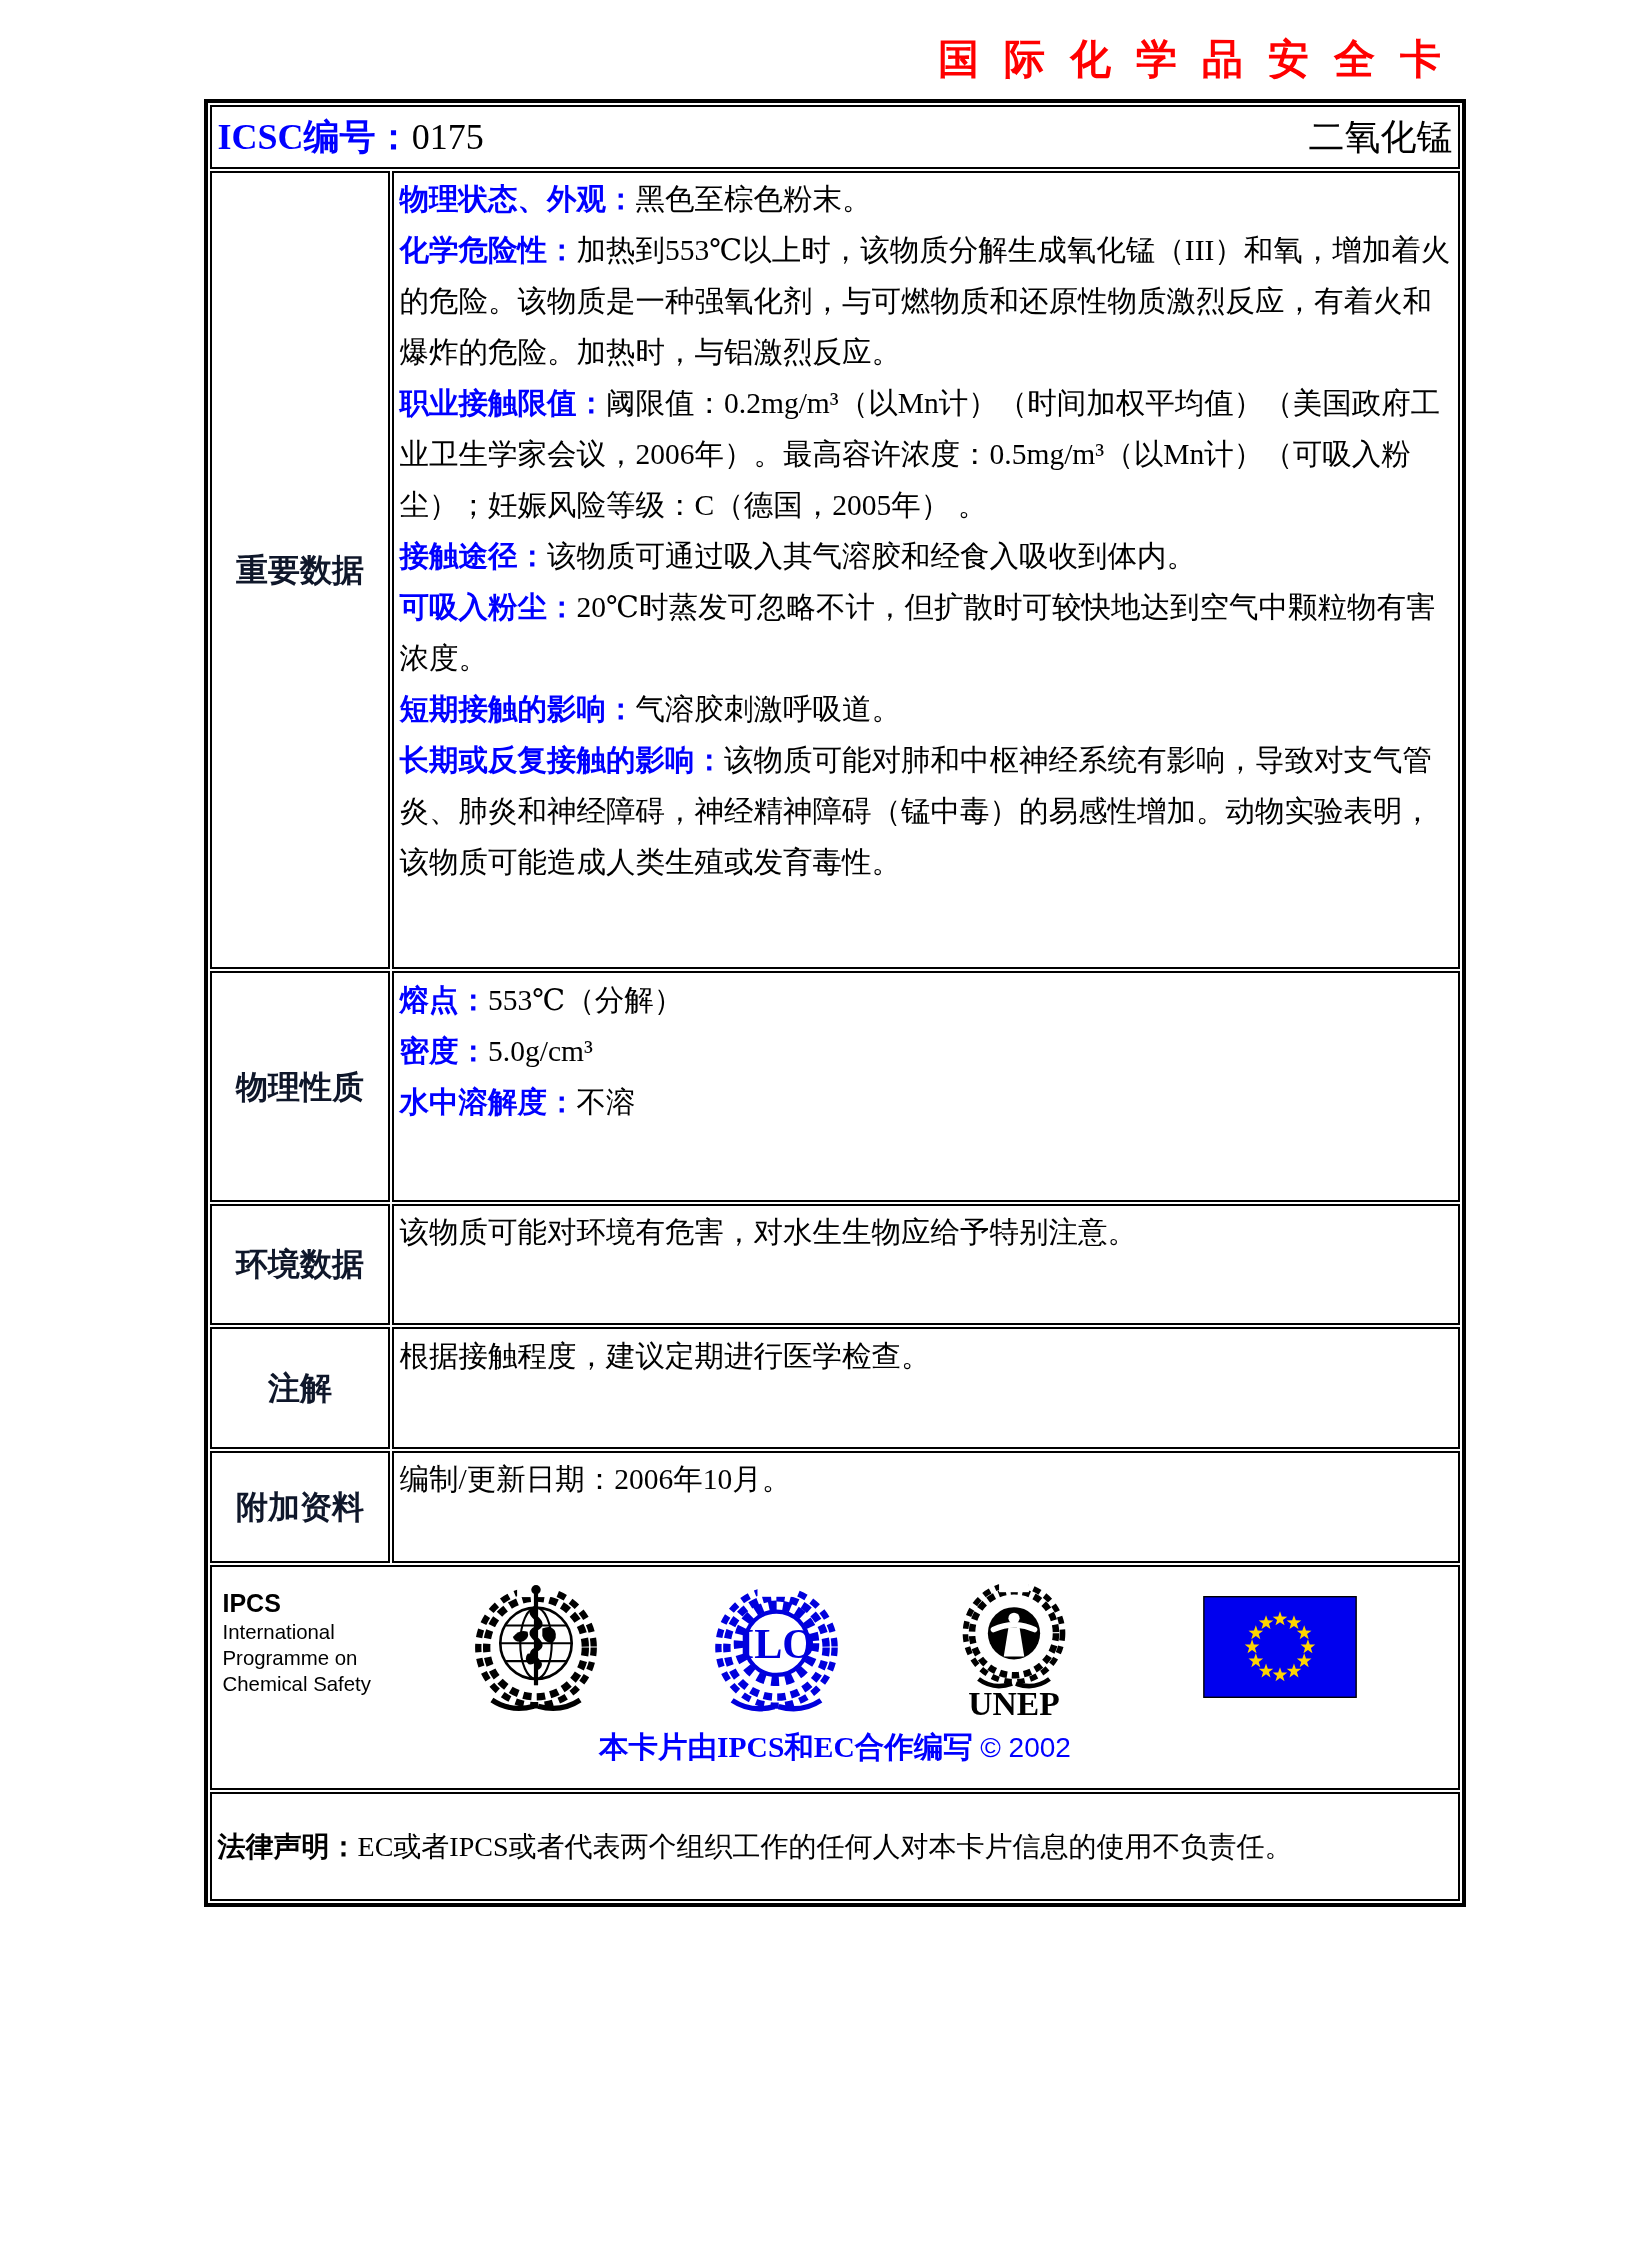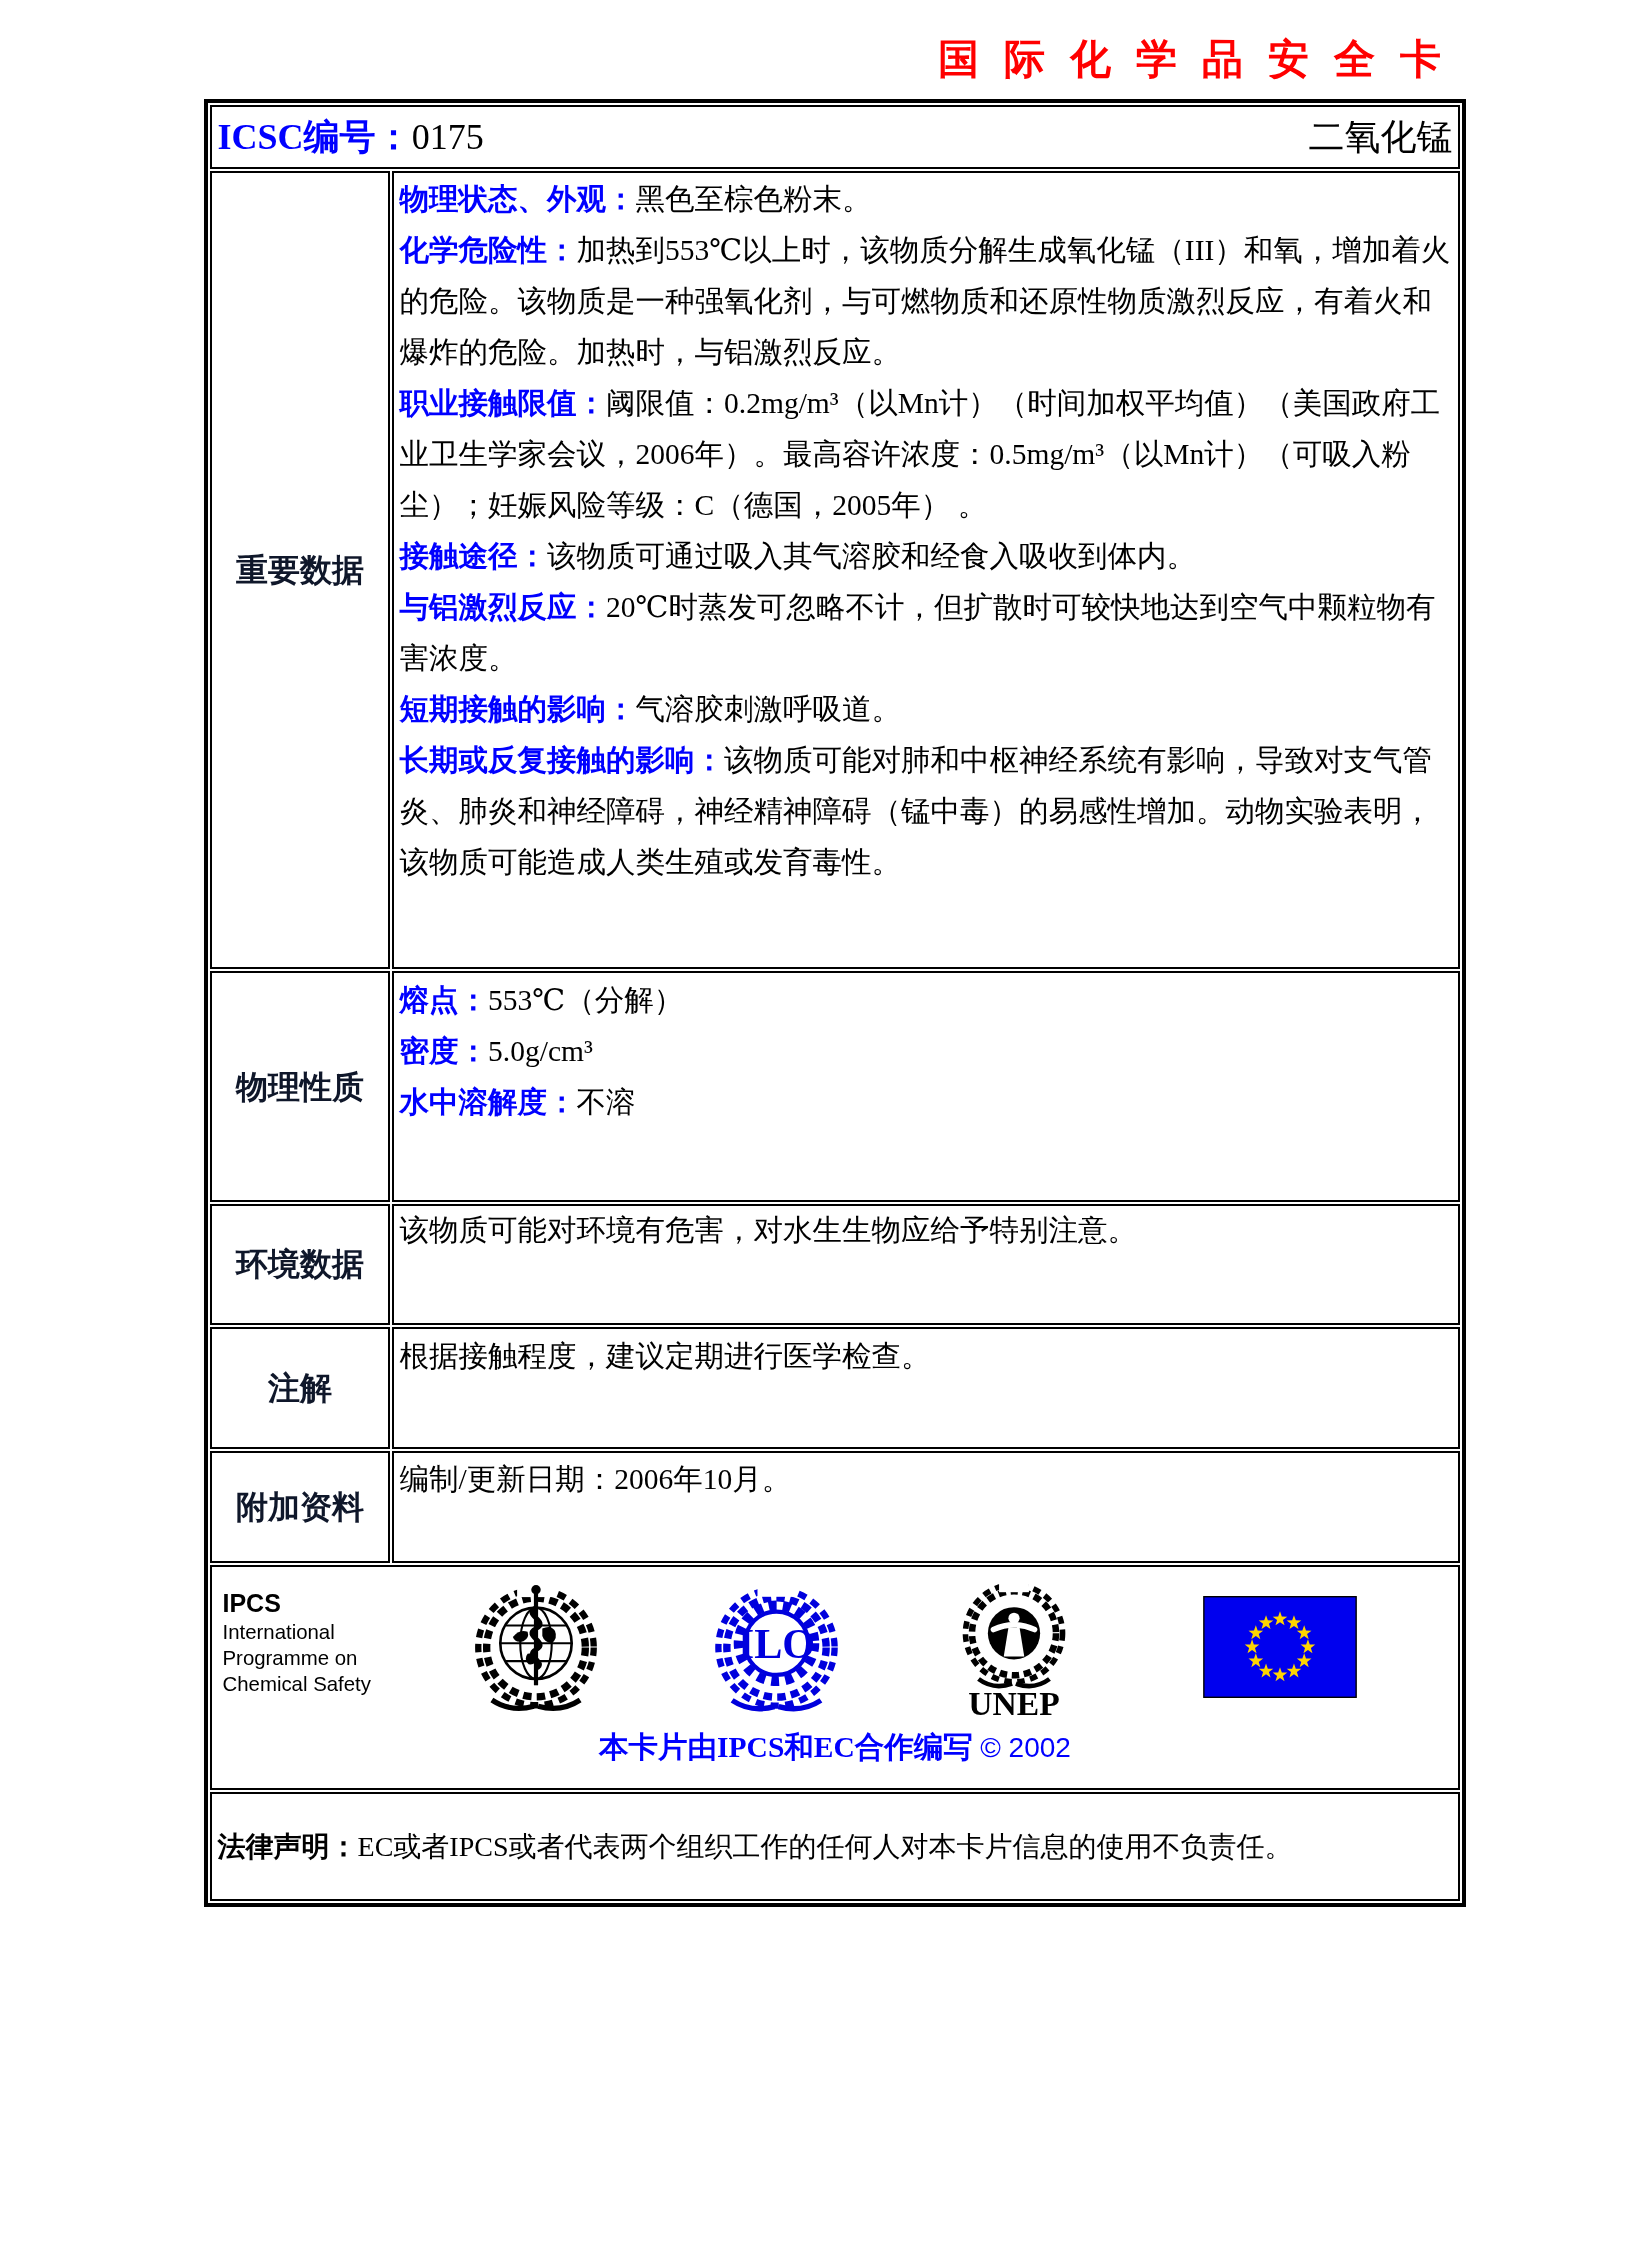--- a/index.html
+++ b/index.html
@@ -15,21 +15,21 @@
        padding:1.4px 7px 0 5.6px;word-break:break-all;}
   td.label-cell{text-align:center;vertical-align:middle;color:#0f172a;
        font-weight:bold;font-size:32px;padding:7px;line-height:42px;}
   .k{color:#0000ff;font-weight:bold;}
   p.fld{margin:0;}
   .r-header td{height:60px;padding:0 5.6px;}
   .hdr-flex{display:flex;justify-content:space-between;align-items:center;
        height:60px;font-size:36px;}
   .r-important td.content{height:793px;}
   .r-physical td.content{height:225px;margin-top:48px;}
-  .r-env td.content{height:116px;font-family:Liberation Mono, monospace;}
+  .r-env td.content{height:116px;}
   .r-notes td.content{height:116px;}
   .r-additional td.content{height:107px;}
   .r-logos td{height:207px;padding:14px 0 0 0;}
   .r-legal td{height:104px;vertical-align:middle;font-size:28px;line-height:44px;}
   .legal-label{font-weight:bold;}
   .logo-strip{position:relative;height:138px;}
   .logo-strip > *{position:absolute;}
   .ipcs-block{left:10.5px;top:7px;font-family:"Liberation Sans","DejaVu Sans",sans-serif;line-height:26px;}
   .ipcs-acronym{font-size:25px;font-weight:bold;line-height:31px;}
   .ipcs-line{font-size:20.4px;}
@@ -67,21 +67,21 @@
       </td>
     </tr>
 
     <tr class="r-important">
       <td class="label-cell">重要数据</td>
       <td class="content">
         <p class="fld"><span class="k">物理状态、外观：</span><span>黑色至棕色粉末。</span></p>
         <p class="fld"><span class="k">化学危险性：</span><span>加热到553℃以上时，该物质分解生成氧化锰（III）和氧，增加着火的危险。该物质是一种强氧化剂，与可燃物质和还原性物质激烈反应，有着火和爆炸的危险。加热时，与铝激烈反应。</span></p>
         <p class="fld"><span class="k">职业接触限值：</span><span>阈限值：0.2mg/m³（以Mn计）（时间加权平均值）（美国政府工业卫生学家会议，2006年）。最高容许浓度：0.5mg/m³（以Mn计）（可吸入粉尘）；妊娠风险等级：C（德国，2005年） 。</span></p>
         <p class="fld"><span class="k">接触途径：</span><span>该物质可通过吸入其气溶胶和经食入吸收到体内。</span></p>
-        <p class="fld"><span class="k">与铝激烈反应：</span><span>20℃时蒸发可忽略不计，但扩散时可较快地达到空气中颗粒物有害浓度。</span></p>
+        <p class="fld"><span class="k">可吸入粉尘：</span><span>20℃时蒸发可忽略不计，但扩散时可较快地达到空气中颗粒物有害浓度。</span></p>
         <p class="fld"><span class="k">短期接触的影响：</span><span>气溶胶刺激呼吸道。</span></p>
         <p class="fld"><span class="k">长期或反复接触的影响：</span><span>该物质可能对肺和中枢神经系统有影响，导致对支气管炎、肺炎和神经障碍，神经精神障碍（锰中毒）的易感性增加。动物实验表明，该物质可能造成人类生殖或发育毒性。</span></p>
       </td>
     </tr>
 
     <tr class="r-physical">
       <td class="label-cell">物理性质</td>
       <td class="content">
         <p class="fld"><span class="k">熔点：</span><span>553℃（分解）</span></p>
         <p class="fld"><span class="k">密度：</span><span>5.0g/cm³</span></p>

